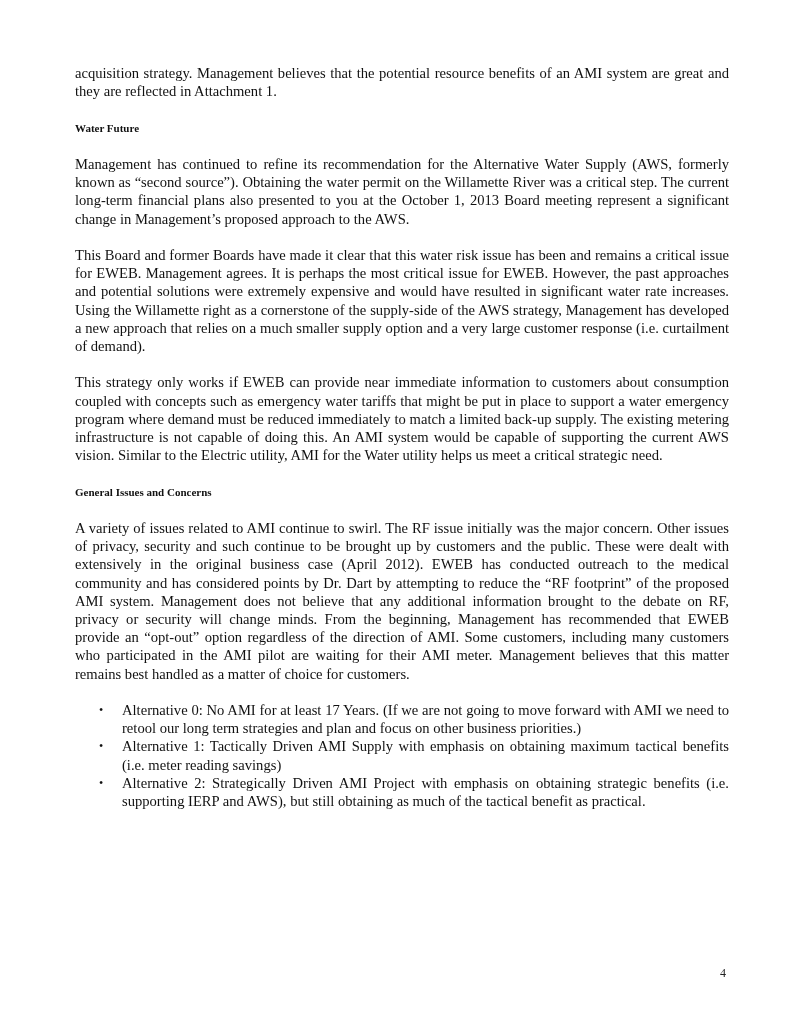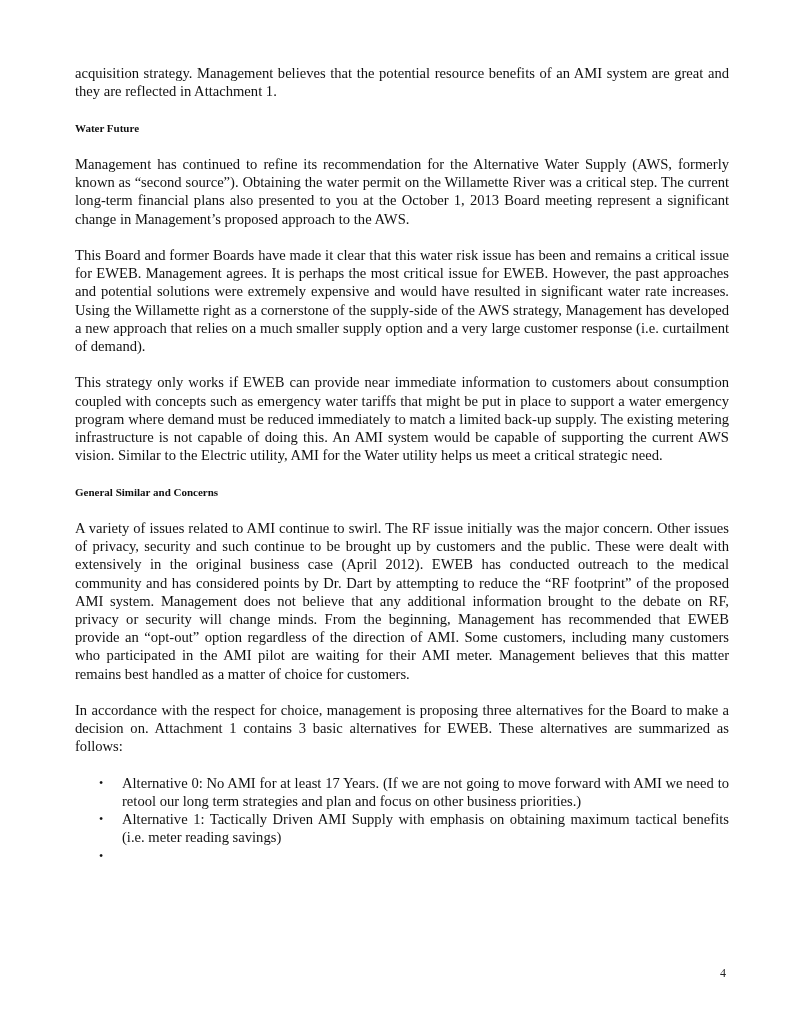--- a/index.html
+++ b/index.html
@@ -62,32 +62,32 @@
 <body>
 
 <div class="page">
   <p>acquisition strategy. Management believes that the potential resource benefits of an AMI system are great and they are reflected in Attachment 1.</p>
 
   <h2>Water Future</h2>
   <p>Management has continued to refine its recommendation for the Alternative Water Supply (AWS, formerly known as “second source”). Obtaining the water permit on the Willamette River was a critical step. The current long-term financial plans also presented to you at the October 1, 2013 Board meeting represent a significant change in Management’s proposed approach to the AWS.</p>
   <p>This Board and former Boards have made it clear that this water risk issue has been and remains a critical issue for EWEB. Management agrees. It is perhaps the most critical issue for EWEB. However, the past approaches and potential solutions were extremely expensive and would have resulted in significant water rate increases. Using the Willamette right as a cornerstone of the supply-side of the AWS strategy, Management has developed a new approach that relies on a much smaller supply option and a very large customer response (i.e. curtailment of demand).</p>
   <p>This strategy only works if EWEB can provide near immediate information to customers about consumption coupled with concepts such as emergency water tariffs that might be put in place to support a water emergency program where demand must be reduced immediately to match a limited back-up supply. The existing metering infrastructure is not capable of doing this. An AMI system would be capable of supporting the current AWS vision. Similar to the Electric utility, AMI for the Water utility helps us meet a critical strategic need.</p>
 
-  <h2>General Similar and Concerns</h2>
+  <h2>General Issues and Concerns</h2>
   <p>A variety of issues related to AMI continue to swirl. The RF issue initially was the major concern. Other issues of privacy, security and such continue to be brought up by customers and the public. These were dealt with extensively in the original business case (April 2012). EWEB has conducted outreach to the medical community and has considered points by Dr. Dart by attempting to reduce the “RF footprint” of the proposed AMI system. Management does not believe that any additional information brought to the debate on RF, privacy or security will change minds. From the beginning, Management has recommended that EWEB provide an “opt-out” option regardless of the direction of AMI. Some customers, including many customers who participated in the AMI pilot are waiting for their AMI meter. Management believes that this matter remains best handled as a matter of choice for customers.</p>
-  <p>In accordance with the respect for choice, management is proposing three alternatives for the Board to make a decision on. Attachment 1 contains 3 basic alternatives for EWEB.  These alternatives are summarized as follows:</p>
 
   <ul>
     <li>
       <span class="bullet">•</span>
       <span>Alternative 0:  No AMI for at least 17 Years. (If we are not going to move forward with AMI we need to retool our long term strategies and plan and focus on other business priorities.)</span>
     </li>
     <li>
       <span class="bullet">•</span>
       <span>Alternative 1:  Tactically Driven AMI Supply with emphasis on obtaining maximum tactical benefits (i.e. meter reading savings)</span>
     </li>
     <li>
       <span class="bullet">•</span>
+      <span>Alternative 2:  Strategically Driven AMI Project with emphasis on obtaining strategic benefits (i.e. supporting IERP and AWS), but still obtaining as much of the tactical benefit as practical.</span>
     </li>
   </ul>
 </div>
 
 <div class="page-number">4</div>
 
 </body></html>

